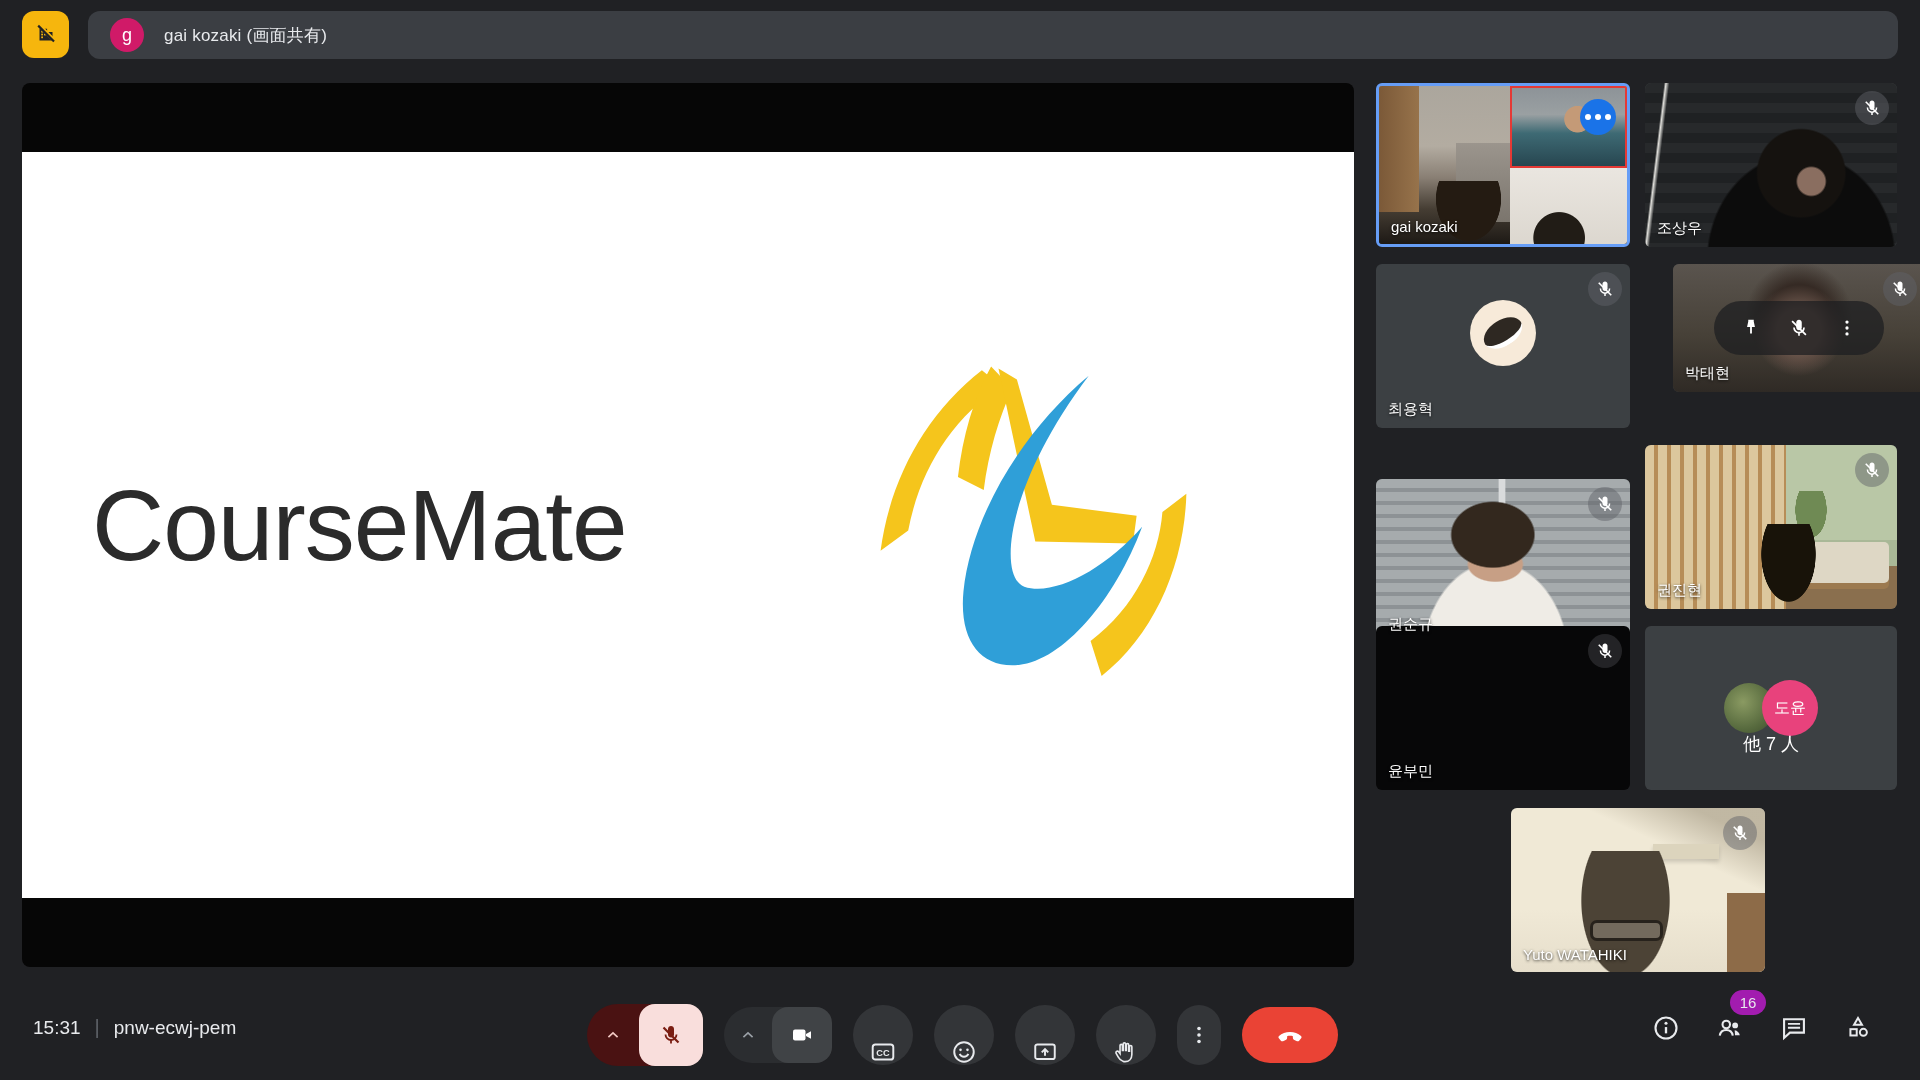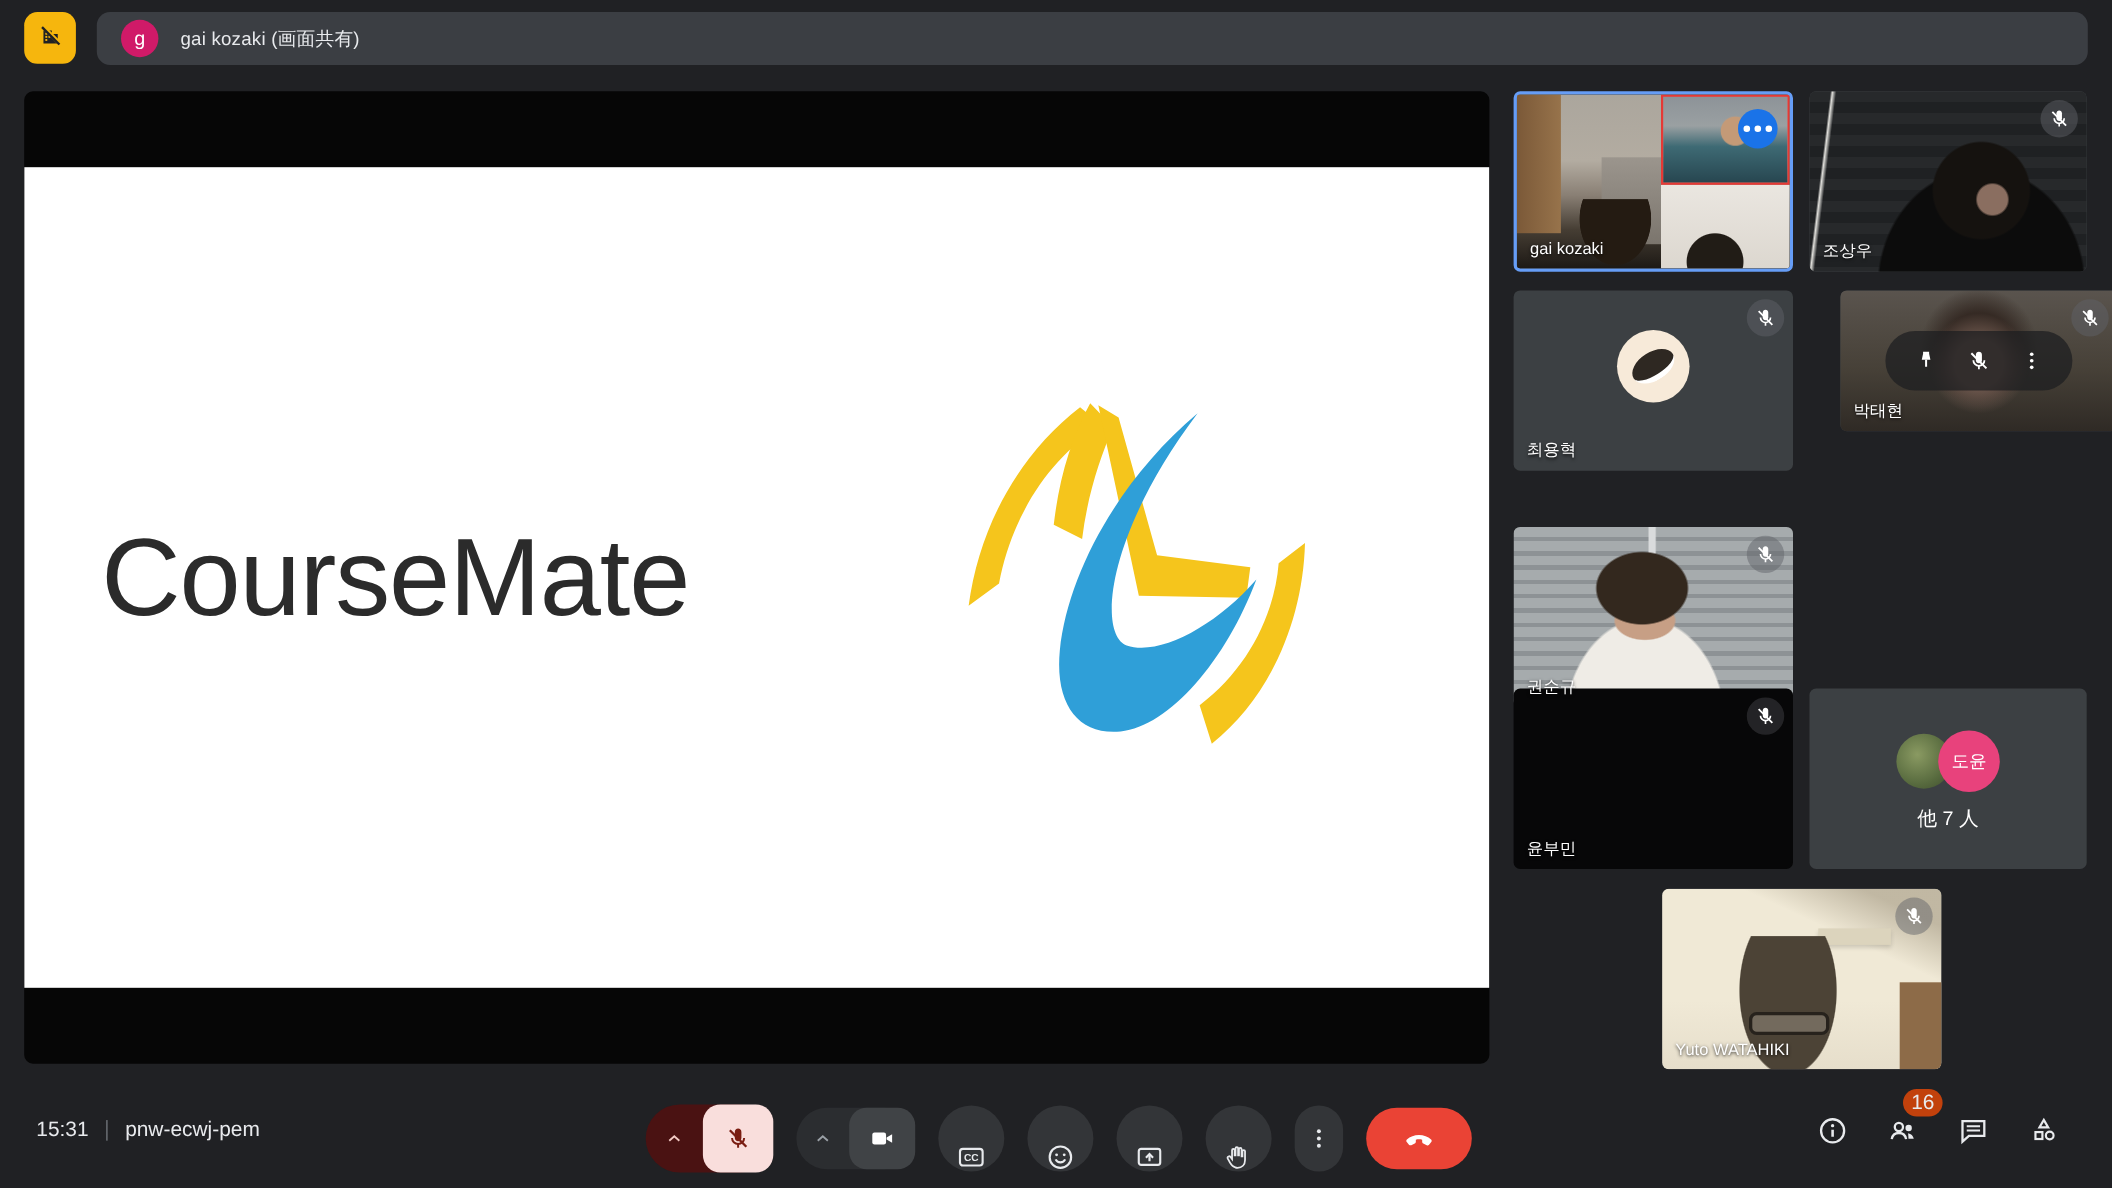--- a/index.html
+++ b/index.html
@@ -101,21 +101,21 @@
   .kj-room { position:absolute; right:0; top:0; width:44%; height:100%;
              background:linear-gradient(180deg,#b9c7a6 0 58%,#a9b897 58% 74%,#8a6f4e 74% 100%); }
   .kj-sofa { position:absolute; right:3%; bottom:16%; width:34%; height:25%; border-radius:5px;
              background:#ded7c5; box-shadow:0 6px 0 #9c7a50; }
   .kj-plant { position:absolute; right:26%; top:28%; width:40px; height:54px;
               background:radial-gradient(ellipse at 50% 35%,#6f8a54 0 55%,rgba(0,0,0,0) 56%); }
   .kj-head { position:absolute; left:41%; bottom:-10%; width:32%; height:62%;
              background:radial-gradient(ellipse at 50% 30%,#181309 0 47%,rgba(24,19,9,0) 48%); z-index:3; }
 
   
-  .others-avatars { position:absolute; left:50%; top:38px; transform:translateX(-50%);
+  .others-avatars { position:absolute; left:50%; top:54px; transform:translateX(-50%);
                     display:flex; align-items:center; }
   .ov-av1 { width:50px; height:50px; border-radius:50%;
             background:radial-gradient(circle at 38% 38%,#8a9a62,#576a3e 62%,#3d4b2d); }
   .ov-av2 { width:56px; height:56px; border-radius:50%; background:#e8427c; color:#fff; font-size:16px;
             display:flex; align-items:center; justify-content:center; margin-left:-12px; z-index:2; }
   .others-label { position:absolute; left:0; right:0; top:106px; text-align:center;
                   color:#fff; font-size:18px; }
 
   
   .v-yuto { background:
@@ -148,21 +148,21 @@
   .ctl-cam .cam-square { position:absolute; right:0; top:0; width:60px; height:56px; border-radius:16px;
              background:#404346; display:flex; align-items:center; justify-content:center; }
   .ctl-more { width:44px; height:60px; border-radius:22px; background:#333538; border:none;
               display:flex; align-items:center; justify-content:center; cursor:pointer; }
   .ctl-end { width:96px; height:56px; border-radius:28px; background:#ea4335; border:none;
              display:flex; align-items:center; justify-content:center; cursor:pointer; }
   .panel-icons { position:absolute; left:1652px; top:14px; display:flex; align-items:center; gap:36px; }
   .panel-btn { background:none; border:none; cursor:pointer; display:flex; }
   .people-wrap { position:relative; }
   .count-badge { position:absolute; left:14px; top:-24px; min-width:36px; height:25px; border-radius:13px;
-                 background:#c2410c; color:#e8eaed; font-size:19px; display:flex; align-items:center;
+                 background:#a21caf; color:#e8eaed; font-size:15px; display:flex; align-items:center;
                  justify-content:center; padding:0 6px; }
 </style>
 </head>
 <body>
 
 <div class="stage">
 
   <div class="topbar">
     <div class="brand-chip">
       <span>
@@ -287,20 +287,38 @@
       <svg viewBox="0 0 24 24" width="20" height="20">
           <path d="M12 14.5c1.7 0 3-1.3 3-3V6c0-1.7-1.3-3-3-3S9 4.3 9 6v5.5c0 1.7 1.3 3 3 3z" fill="#fff"></path>
           <path d="M6.5 11.5a5.5 5.5 0 0 0 11 0" fill="none" stroke="#fff" stroke-width="1.8"></path>
           <path d="M12 17v3.5" stroke="#fff" stroke-width="1.8"></path>
           <path d="M4.5 4.5l15 15" stroke="#fff" stroke-width="2"></path>
         </svg>
     </div>
     <span class="tile-name">권순규</span>
   </div>
 
+  <div class="tile t-kwonj">
+    <div class="video">
+      <div class="kj-slats"></div>
+      <div class="kj-room"></div>
+      <div class="kj-sofa"></div>
+      <div class="kj-plant"></div>
+      <div class="kj-head"></div>
+    </div>
+    <div class="mic-badge">
+      <svg viewBox="0 0 24 24" width="20" height="20">
+          <path d="M12 14.5c1.7 0 3-1.3 3-3V6c0-1.7-1.3-3-3-3S9 4.3 9 6v5.5c0 1.7 1.3 3 3 3z" fill="#fff"></path>
+          <path d="M6.5 11.5a5.5 5.5 0 0 0 11 0" fill="none" stroke="#fff" stroke-width="1.8"></path>
+          <path d="M12 17v3.5" stroke="#fff" stroke-width="1.8"></path>
+          <path d="M4.5 4.5l15 15" stroke="#fff" stroke-width="2"></path>
+        </svg>
+    </div>
+    <span class="tile-name">권진현</span>
+  </div>
 
   <div class="tile t-yoon">
     <div class="mic-badge" style="background:rgba(70,72,75,.45);">
       <svg viewBox="0 0 24 24" width="20" height="20">
           <path d="M12 14.5c1.7 0 3-1.3 3-3V6c0-1.7-1.3-3-3-3S9 4.3 9 6v5.5c0 1.7 1.3 3 3 3z" fill="#fff"></path>
           <path d="M6.5 11.5a5.5 5.5 0 0 0 11 0" fill="none" stroke="#fff" stroke-width="1.8"></path>
           <path d="M12 17v3.5" stroke="#fff" stroke-width="1.8"></path>
           <path d="M4.5 4.5l15 15" stroke="#fff" stroke-width="2"></path>
         </svg>
     </div>

